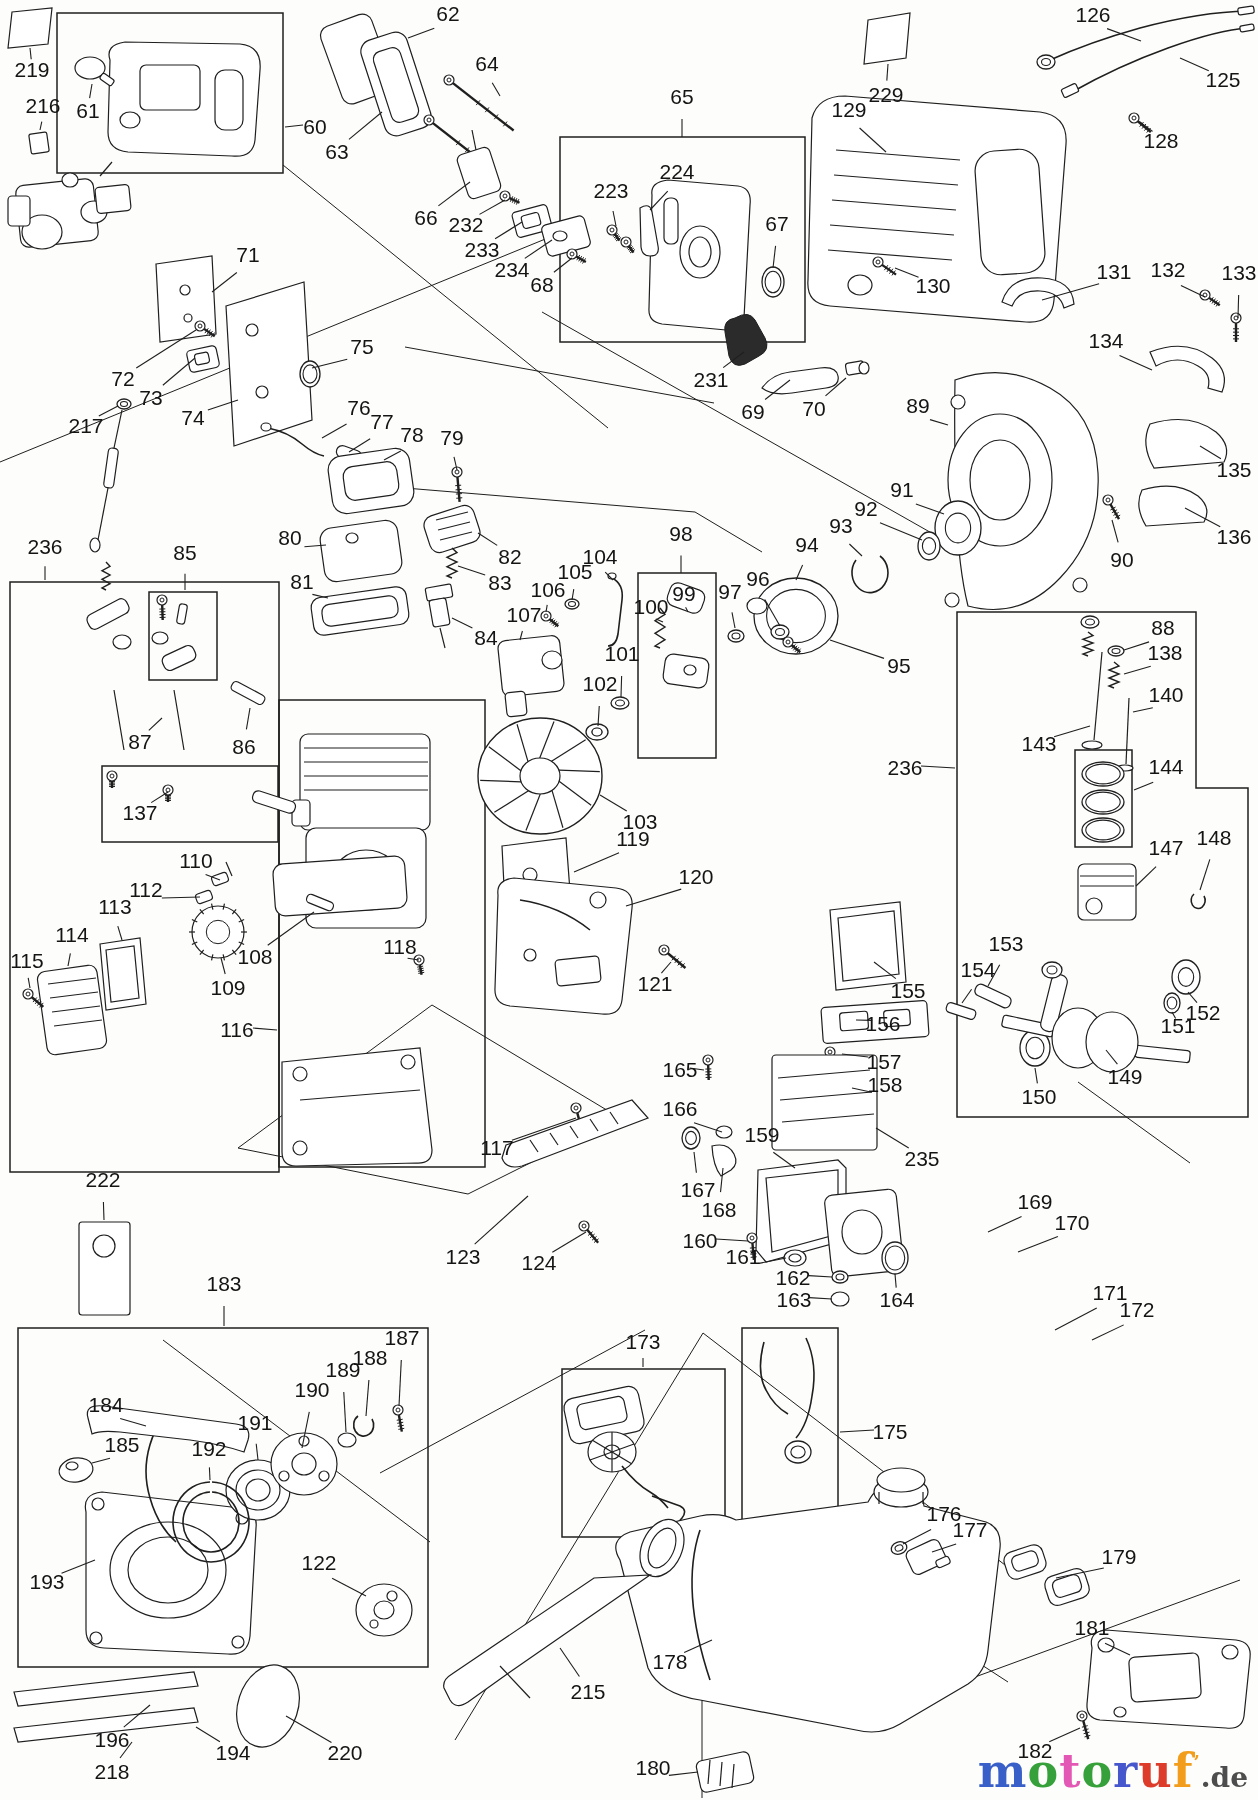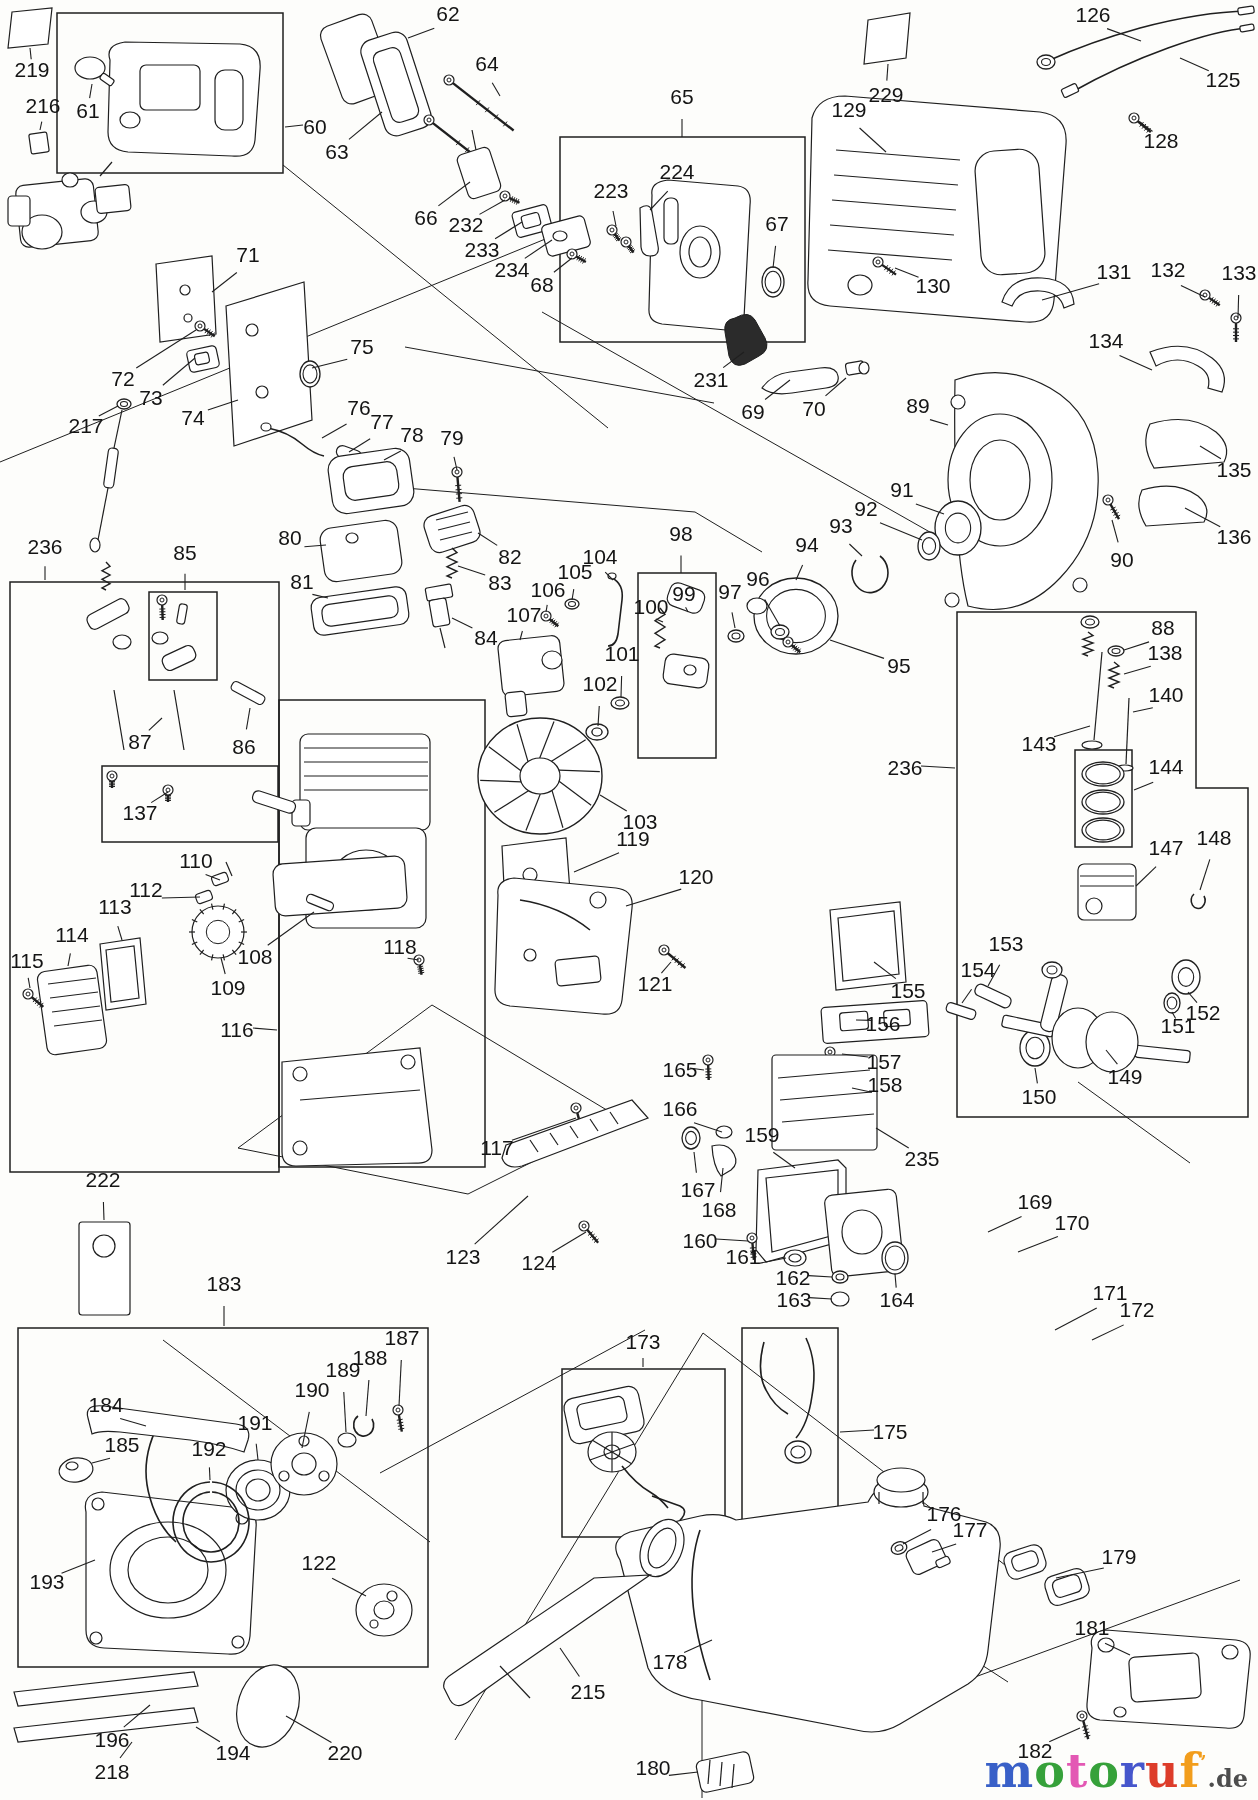--- a/index.html
+++ b/index.html
@@ -1,21 +1,21 @@
 <!DOCTYPE html>
 <html><head>
 <meta charset="utf-8">
 <style>
   html,body{margin:0;padding:0;background:#ffffff;}
   .canvas{position:relative;width:1258px;height:1800px;background:#fdfdfb;overflow:hidden;
           font-family:"Liberation Sans",sans-serif;}
   svg{position:absolute;left:0;top:0;}
   .logo{position:absolute;right:10px;bottom:6px;font-family:"DejaVu Serif",serif;
         font-weight:bold;font-size:46px;line-height:1;letter-spacing:1px;user-select:none;}
-  .logo .suffix{font-size:24px;font-weight:bold;letter-spacing:0;}
+  .logo .suffix{font-size:28px;font-weight:bold;letter-spacing:0;}
   .logo .tick{font-size:18px;vertical-align:18px;}
   text.plabel{font-family:"Liberation Sans",sans-serif;font-size:21px;fill:#141414;}
 </style>
 </head>
 <body>
 
 <div class="canvas">
   <svg id="art" width="1258" height="1800" viewBox="0 0 1258 1800">
       <g>
         <line x1="283" y1="165" x2="608" y2="428" stroke="#1f1f1f" stroke-width="1"></line>

